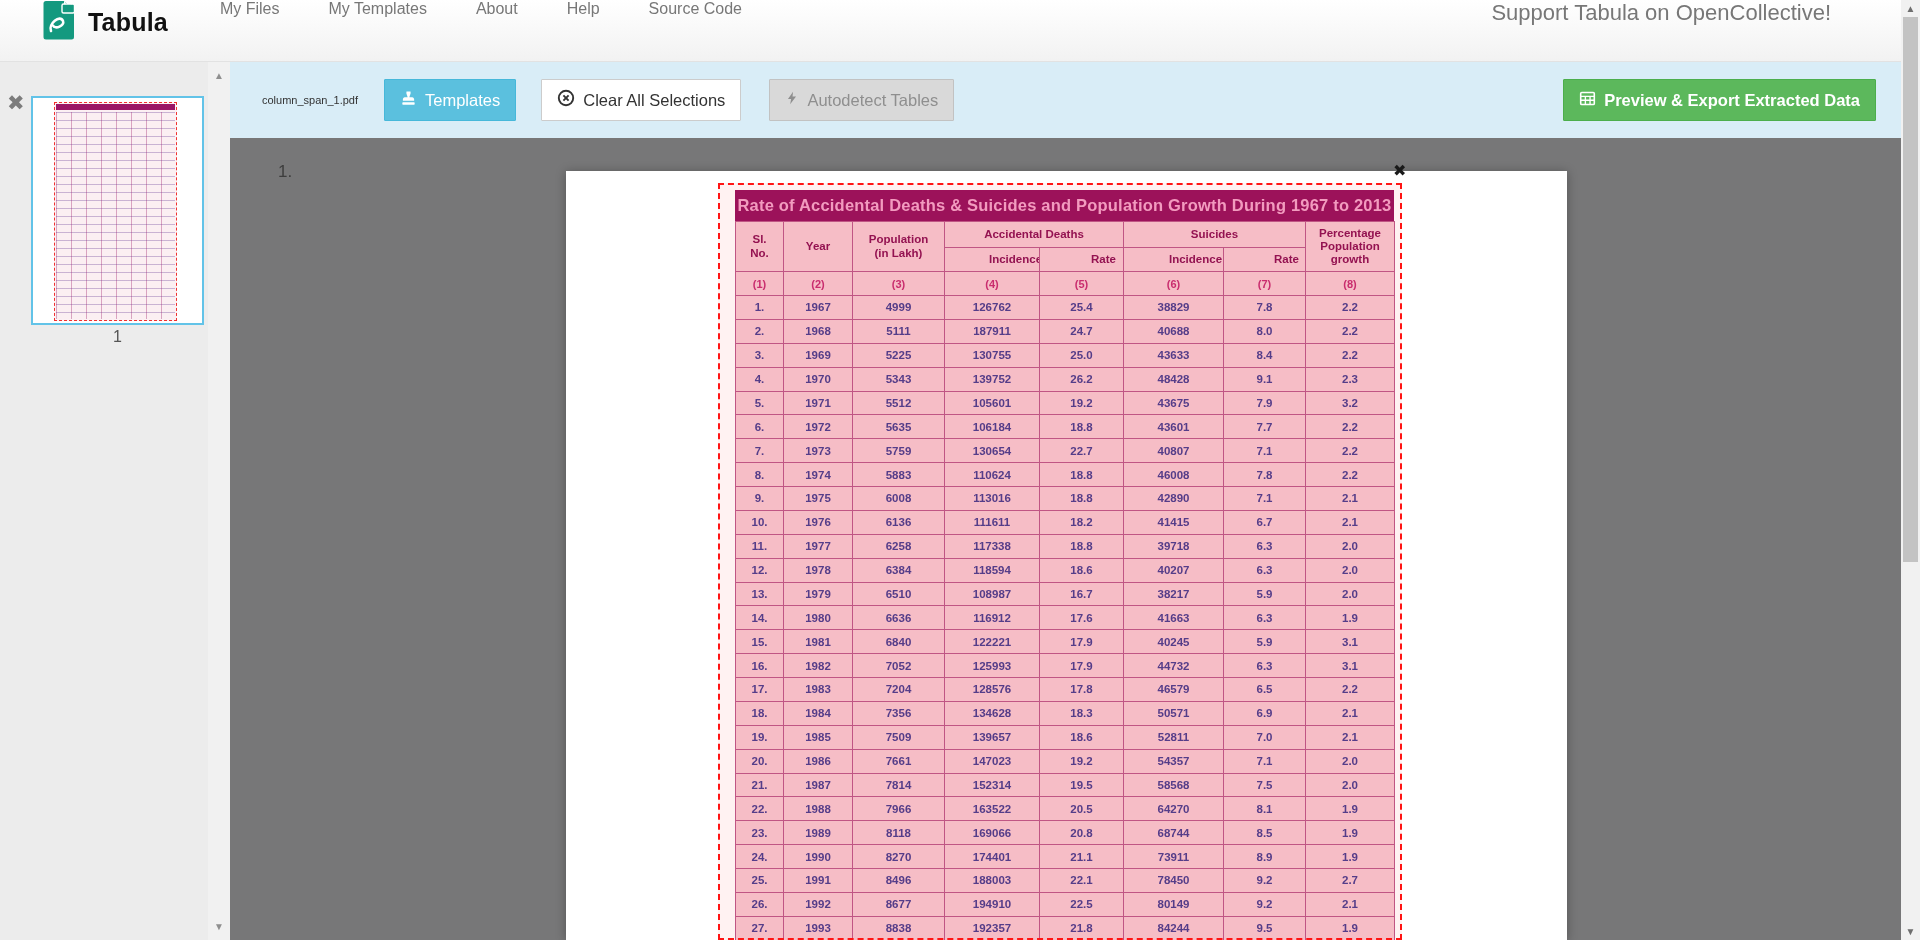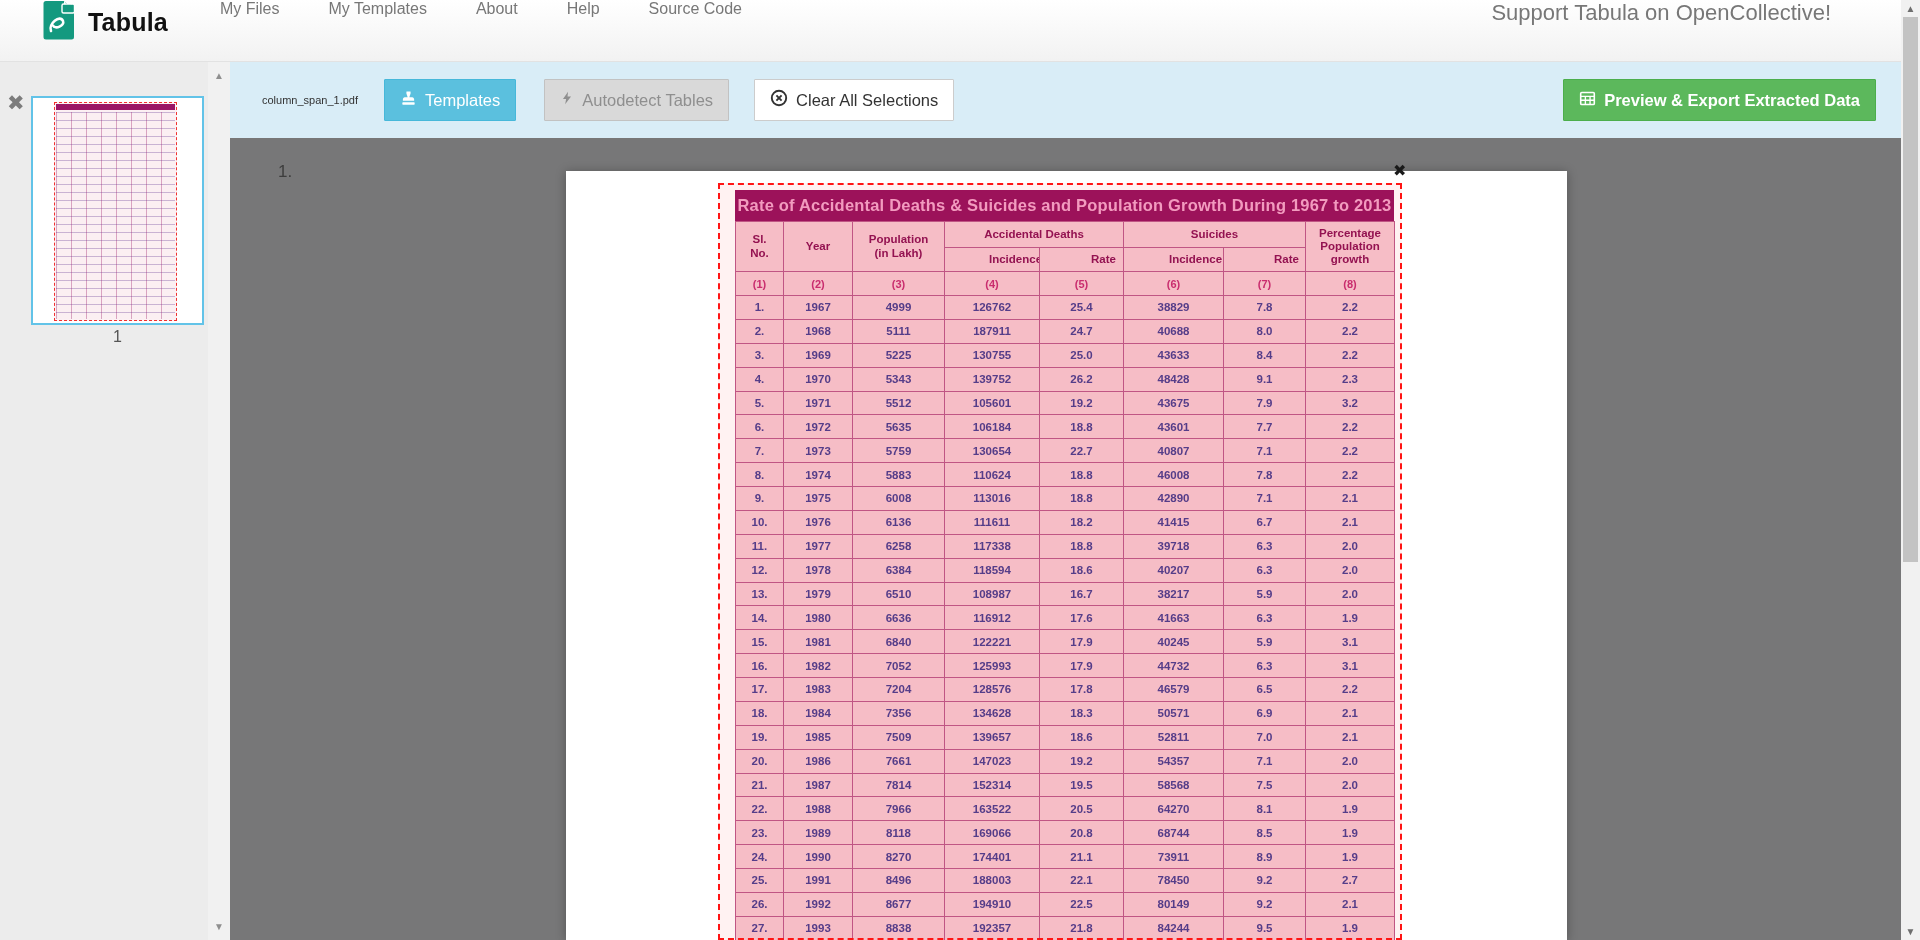--- a/index.html
+++ b/index.html
@@ -117,37 +117,37 @@
     <button class="btn btn-templates">
       <span>
         <svg width="17" height="17" viewBox="0 0 16 16" fill="#fff">
           <path d="M6.1 1.5 h3.8 c.6 2.2 -.9 3.8 -1.1 5.4 h2.7 c1.1 0 1.8 1 1.8 2.1 v1.2 H2.7 v-1.2 c0 -1.1 .7 -2.1 1.8 -2.1 h2.7 c-.2 -1.6 -1.7 -3.2 -1.1 -5.4 z"></path>
           <rect x="2.2" y="11.6" width="11.6" height="2.2" rx=".6"></rect>
         </svg>
       </span>
       <span>Templates</span>
     </button>
 
-    <button class="btn btn-autodetect">
-      <span>
-        <svg width="14" height="16" viewBox="0 0 16 16">
-          <path d="M9.2 .8 L3.4 9 H7 L5.9 15.2 L12.6 6.4 H8.6 Z" fill="#8f8f8f"></path>
-        </svg>
-      </span>
-      <span>Autodetect Tables</span>
-    </button>
-
     <button class="btn btn-clear">
       <span>
         <svg width="18" height="18" viewBox="0 0 16 16">
           <circle cx="8" cy="8" r="6.4" fill="none" stroke="#333" stroke-width="1.7"></circle>
           <path d="M5.7 5.7 L10.3 10.3 M10.3 5.7 L5.7 10.3" stroke="#333" stroke-width="1.7"></path>
         </svg>
       </span>
       <span>Clear All Selections</span>
+    </button>
+
+    <button class="btn btn-autodetect">
+      <span>
+        <svg width="14" height="16" viewBox="0 0 16 16">
+          <path d="M9.2 .8 L3.4 9 H7 L5.9 15.2 L12.6 6.4 H8.6 Z" fill="#8f8f8f"></path>
+        </svg>
+      </span>
+      <span>Autodetect Tables</span>
     </button>
 
     <button class="btn btn-export">
       <span>
         <svg width="17" height="17" viewBox="0 0 16 16">
           <rect x="1.6" y="2.4" width="12.8" height="11.2" rx="1" fill="none" stroke="#fff" stroke-width="1.5"></rect>
           <path d="M1.6 6 H14.4 M1.6 9.6 H14.4 M6 6 V13.6 M10.4 6 V13.6" stroke="#fff" stroke-width="1.3"></path>
         </svg>
       </span>
       <span>Preview &amp; Export Extracted Data</span>

